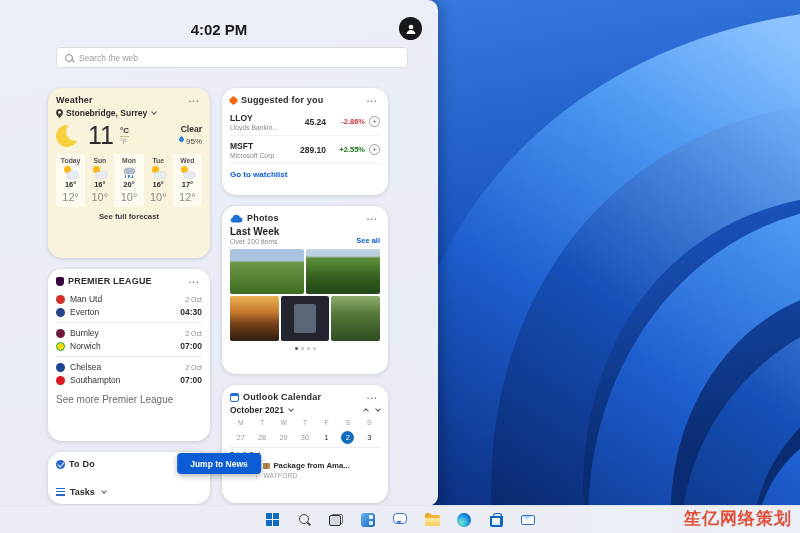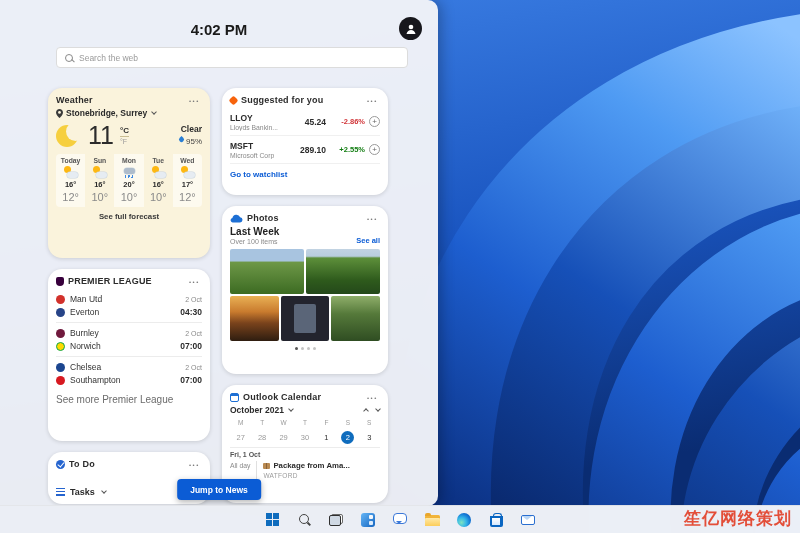--- a/index.html
+++ b/index.html
@@ -136,21 +136,21 @@
   .cal-div{border-top:1px solid #ececec;margin:3px 0 3px}
   .evt-day{font-size:7px;font-weight:700;color:#555;margin-bottom:3px}
   .evt{display:flex;gap:6px;align-items:flex-start}
   .evt-allday{font-size:6.8px;color:#8a8a8a;padding-top:1px;flex:none}
   .evt-main{border-left:1px solid #e0e0e0;padding-left:6px}
   .evt-title{display:flex;gap:3px;align-items:center;font-size:7.8px;font-weight:600;color:#2b2b2b}
   .pkg{width:7px;height:6px;background:#b98a52;border-radius:1px;position:relative;flex:none}
   .pkg::after{content:"";position:absolute;left:3px;top:0;bottom:0;width:1px;background:#8a6238}
   .evt-loc{font-size:6.5px;color:#9a9a9a;margin-top:1.5px;letter-spacing:.3px}
 
-  .jump{position:absolute;left:50%;transform:translateX(-50%);top:479px;background:#0b5cd5;color:#fff;border:none;
+  .jump{position:absolute;left:50%;transform:translateX(-50%);top:453px;background:#0b5cd5;color:#fff;border:none;
         border-radius:4px;font-size:8.5px;font-weight:600;padding:5.5px 13px;cursor:pointer;
         box-shadow:0 2px 6px rgba(0,0,0,.3);font-family:inherit;z-index:3}
 
   
   .taskbar{position:absolute;left:0;right:0;bottom:0;height:28px;background:rgba(243,245,249,.97);
            border-top:1px solid rgba(0,0,0,.06);display:flex;align-items:center;justify-content:center;gap:8px;z-index:5}
   .tbi{width:24px;height:22px;border:none;background:transparent;border-radius:4px;display:flex;align-items:center;
        justify-content:center;cursor:pointer;padding:0}
   .winlogo{display:grid;grid-template-columns:6px 6px;grid-template-rows:6px 6px;gap:1px}
   .winlogo i{background:#0f6cbd;display:block}

